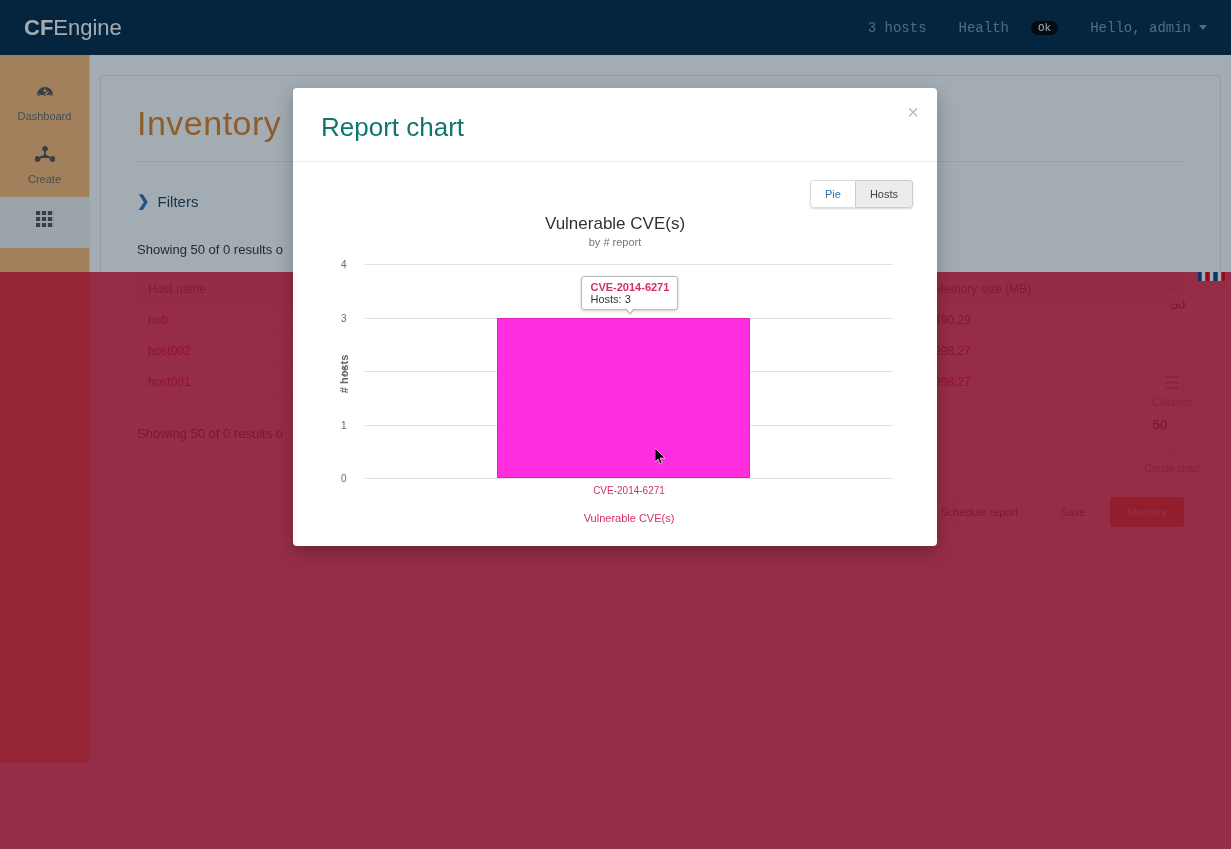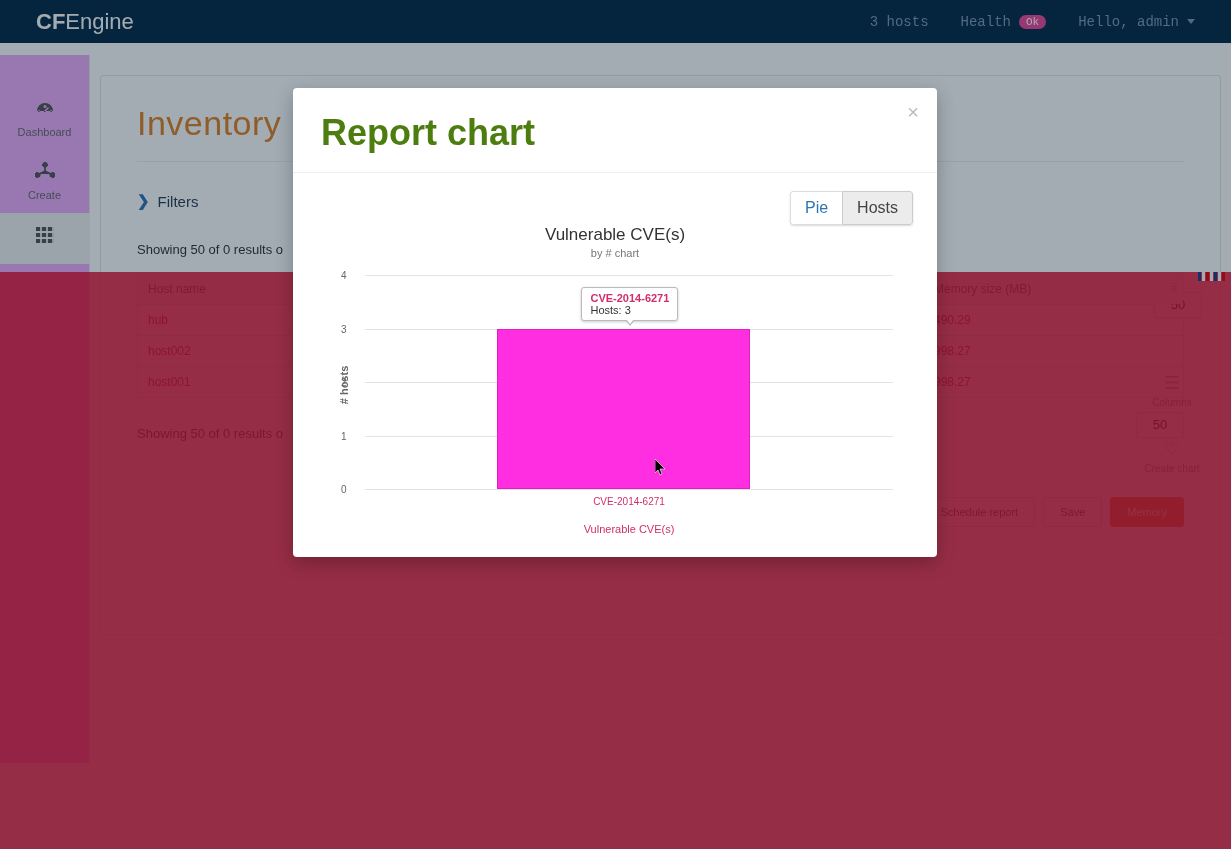--- a/index.html
+++ b/index.html
@@ -1,46 +1,46 @@
 <!DOCTYPE html>
 <html><head>
 <meta charset="utf-8">
 <style>
   * { box-sizing: border-box; margin: 0; padding: 0; }
   html, body { width: 1231px; height: 849px; font-family: Arial, Helvetica, sans-serif; overflow: hidden; background: #ffffff; }
   
   .topnav {
-    height: 43px;
+    height: 55px;
     background: #052a46;
     color: #c7d5e0;
     display: flex;
     align-items: center;
-    padding: 0 36px;
+    padding: 0 24px;
     font-size: 14px;
   }
   .logo { font-size: 22px; font-weight: 400; color: #fff; }
   .logo b { font-weight: 700; }
   .topnav-spacer { flex: 1; }
   .topnav-item { margin-left: 32px; display: flex; align-items: center; color: #7f98ae; font-family: Liberation Mono, monospace; }
   .health-badge {
-    display: inline-block; background:#ec4899; color:#fff; border-radius:10px;
-    padding:1px 7px; font-size:11px; margin-left:8px;
+    display: inline-block; background:#000000; color:#fff; border-radius:10px;
+    padding:1px 7px; font-size:11px; margin-left:22px;
   }
   .chevron-down {
     display:inline-block; width:0; height:0; margin-left:8px;
     border-left:4px solid transparent; border-right:4px solid transparent;
     border-top:5px solid #7f98ae;
   }
 
   
   .sidebar {
     position: absolute; top:55px; left:0; width:90px; height:708px;
-    background:#f0abfc; border-right:1px solid #e6e6e6;
+    background:#fdba74; border-right:1px solid #e6e6e6;
     display:flex; flex-direction:column; align-items:center;
-    padding-top:32px;
+    padding-top:16px;
   }
   .sidebar-item { width:90px; text-align:center; padding:12px 0; font-size:11px; color:#6a6a6a; cursor:pointer; }
   .sidebar-item.active { background:#f2f2f2; }
   .sidebar-icon { font-size:20px; color:#555; display:block; margin-bottom:4px; }
 
   
   .page {
     position:absolute; top:75px; left:100px; right:10px;
     background:#fff; border:1px solid #e5e5e5; border-radius:3px;
     padding:28px 36px;
@@ -89,30 +89,30 @@
   
   .modal-back {
     position:absolute; inset:0; background:rgba(5,30,50,0.37);
   }
   .modal {
     position:absolute; top:88px; left:293px; width:644px;
     background:#fff; border-radius:4px; box-shadow:0 6px 18px rgba(0,0,0,0.25);
     overflow:hidden;
   }
   .modal-head { padding:24px 28px 18px; }
-  .modal-title { font-size:36px; font-weight:700; color:#4d7c0f; }
+  .modal-title { font-size:26px; font-weight:400; color:#0f766e; }
   .modal-close {
     position:absolute; top:14px; right:18px; font-size:20px; color:#bbb;
     cursor:pointer; background:none; border:none; line-height:1;
   }
   .modal-body { padding:10px 24px 22px; border-top:1px solid #eee; position:relative; }
 
   
   .toggle-group { position:absolute; right:24px; top:18px; display:flex; border-radius:3px; overflow:hidden; box-shadow:0 1px 2px rgba(0,0,0,.15);}
-  .toggle-btn { padding:7px 14px; font-size:16px; border:1px solid #ddd; background:#fff; color:#2e74b5; cursor:pointer; }
+  .toggle-btn { padding:7px 14px; font-size:11px; border:1px solid #ddd; background:#fff; color:#2e74b5; cursor:pointer; }
   .toggle-btn.active { background:#ececec; color:#444; border-color:#ccc; }
   .toggle-btn:first-child { border-right:none; border-radius:3px 0 0 3px; }
   .toggle-btn:last-child { border-radius:0 3px 3px 0; }
 
   .chart-title { text-align:center; font-size:17px; color:#333; margin-top:42px; }
   .chart-sub { text-align:center; font-size:11px; color:#777; margin-top:2px; }
 
   
   .chart-wrap { position:relative; margin:10px 20px 0 48px; height:232px; }
   .y-label {
@@ -290,21 +290,21 @@
     <div class="modal-title">Report chart</div>
   </div>
 
   <div class="modal-body">
     <div class="toggle-group">
       <button class="toggle-btn">Pie</button>
       <button class="toggle-btn active">Hosts</button>
     </div>
 
     <div class="chart-title">Vulnerable CVE(s)</div>
-    <div class="chart-sub">by # chart</div>
+    <div class="chart-sub">by # report</div>
 
     <div class="chart-wrap">
       <div class="y-label"># hosts</div>
       <div class="plot" id="plot">
           <div class="gridline" style="top: 214px;"></div>
           <div class="y-tick" style="top: 214px;">0</div>
           <div class="gridline" style="top: 160.5px;"></div>
           <div class="y-tick" style="top: 160.5px;">1</div>
           <div class="gridline" style="top: 107px;"></div>
           <div class="y-tick" style="top: 107px;">2</div>

